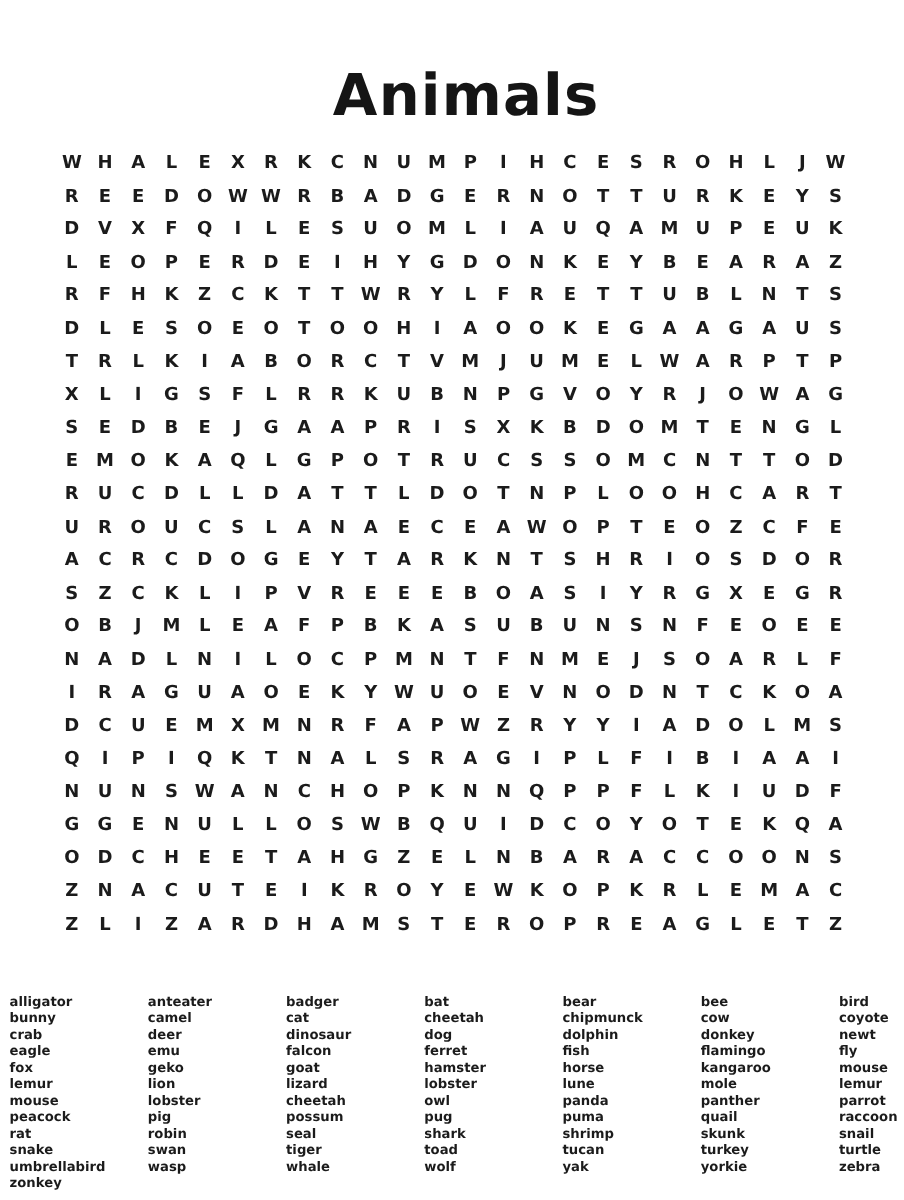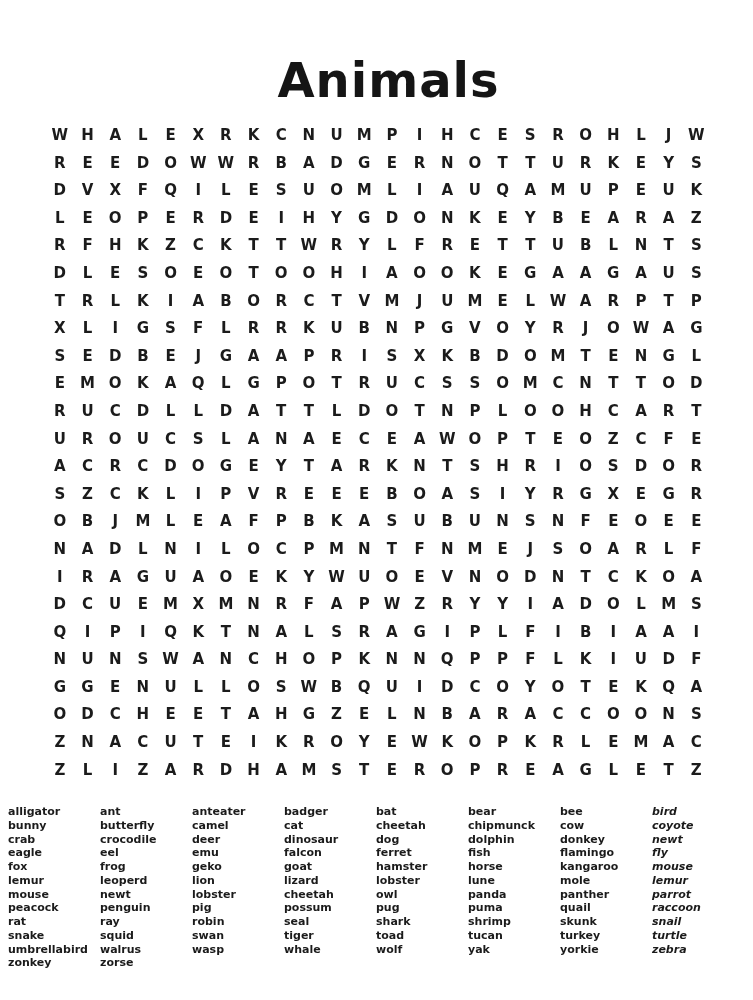--- a/index.html
+++ b/index.html
@@ -44,32 +44,32 @@
     text-align: center;
     font-size: 15px;
     font-weight: bold;
     color: #1b1b1b;
     line-height: 27.6px;
     user-select: none;
   }
   .words {
     position: absolute;
     left: 8px;
-    top: 805px;
+    top: 828px;
     width: 740px;
     display: flex;
     align-items: flex-start;
+    justify-content: space-between;
   }
   .word-col {
     width: 92px;
     flex: 0 0 auto;
   }
   .word-col:last-child {
     width: auto;
-    font-style: italic;
   }
   .word {
     font-size: 11px;
     line-height: 13.75px;
     font-weight: 600;
     color: #1b1b1b;
     white-space: nowrap;
   }
 </style>
 </head>
@@ -712,34 +712,20 @@
         <div class="word">fox</div>
         <div class="word">lemur</div>
         <div class="word">mouse</div>
         <div class="word">peacock</div>
         <div class="word">rat</div>
         <div class="word">snake</div>
         <div class="word">umbrellabird</div>
         <div class="word">zonkey</div>
       </div>
       <div class="word-col">
-        <div class="word">ant</div>
-        <div class="word">butterfly</div>
-        <div class="word">crocodile</div>
-        <div class="word">eel</div>
-        <div class="word">frog</div>
-        <div class="word">leoperd</div>
-        <div class="word">newt</div>
-        <div class="word">penguin</div>
-        <div class="word">ray</div>
-        <div class="word">squid</div>
-        <div class="word">walrus</div>
-        <div class="word">zorse</div>
-      </div>
-      <div class="word-col">
         <div class="word">anteater</div>
         <div class="word">camel</div>
         <div class="word">deer</div>
         <div class="word">emu</div>
         <div class="word">geko</div>
         <div class="word">lion</div>
         <div class="word">lobster</div>
         <div class="word">pig</div>
         <div class="word">robin</div>
         <div class="word">swan</div>

